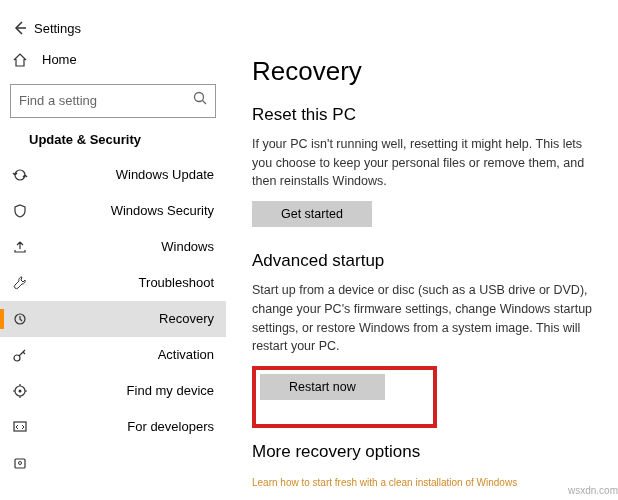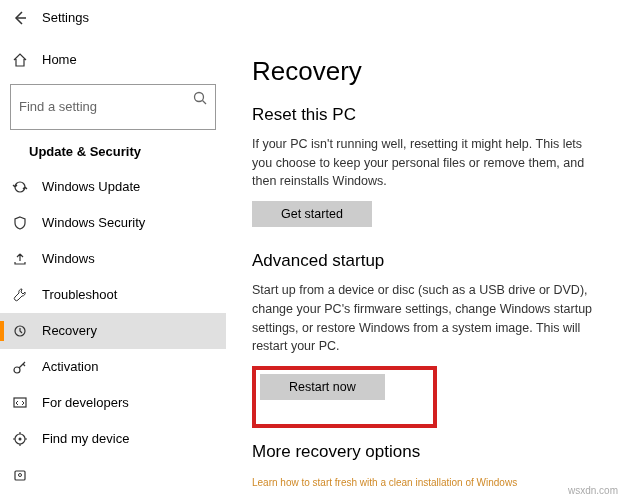--- a/index.html
+++ b/index.html
@@ -1,35 +1,35 @@
 <!DOCTYPE html>
 <html><head>
   <meta charset="utf-8">
   <style>
     * { margin: 0; padding: 0; box-sizing: border-box; font-family: "Segoe UI", sans-serif; }
     body { width: 618px; height: 500px; background: #fff; display: flex; flex-direction: column; overflow: hidden; }
     
-    .titlebar { height: 36px; display: flex; align-items: center; padding-left: 12px; gap: 14px; }
+    .titlebar { height: 36px; display: flex; align-items: flex-end; padding-left: 12px; gap: 6px; }
     .titlebar .back { cursor: pointer; }
     .titlebar .title { font-size: 13px; }
     
     .content { display: flex; flex: 1; }
     
     .sidebar { width: 226px; background: #fff; display: flex; flex-direction: column; padding: 8px 0 4px 0; }
     .home-row { display: flex; align-items: center; gap: 14px; padding: 8px 12px; cursor: pointer; }
     .home-row span.label { font-size: 13px; }
     
     .search-wrap { margin: 8px 10px 10px 10px; position: relative; }
-    .search-input { width: 100%; height: 46px; border: 1px solid #999; padding: 0 30px 0 8px; font-size: 13px; background: #fff; }
+    .search-input { width: 100%; height: 34px; border: 1px solid #999; padding: 0 30px 0 8px; font-size: 13px; background: #fff; }
     .search-input::placeholder { color: #666; }
     .search-icon { position: absolute; right: 8px; top: 6px; pointer-events: none; }
     
     .section-label { font-size: 13px; font-weight: 600; padding: 4px 12px 10px 12px; margin-left: 17px; }
     
-    .nav-item { display: flex; align-items: center; gap: 14px; padding: 10px 12px 10px 12px; cursor: pointer; position: relative; font-size: 13px; }
+    .nav-item { display: flex; align-items: center; gap: 14px; padding: 10px 12px 10px 12px; cursor: pointer; position: relative; font-size: 13px; justify-content: space-between; }
     .nav-item.active { background: #e0e0e0; }
     .nav-item.active::before { content: ""; position: absolute; left: 0; top: 8px; bottom: 8px; width: 4px; background: #ff8c00; }
     .nav-item .icon { width: 16px; height: 16px; display: flex; align-items: center; justify-content: center; }
     
     .main { flex: 1; padding: 20px 20px 10px 26px; overflow-y: auto; }
     .main h1 { font-size: 26px; font-weight: 300; margin-bottom: 18px; }
     .main h2 { font-size: 17px; font-weight: 400; margin-bottom: 10px; }
     .main p { font-size: 12.5px; color: #333; line-height: 1.5; margin-bottom: 10px; }
     .btn { display: inline-block; background: #ccc; border: none; padding: 6px 29px; font-size: 12.5px; cursor: pointer; margin-bottom: 24px; }
     
@@ -131,39 +131,39 @@
             <circle cx="5" cy="11" r="3" stroke="#333" stroke-width="1.2" fill="none"></circle>
             <path d="M7 9 L13 3 M11 5 L13 7" stroke="#333" stroke-width="1.2" fill="none"></path>
           </svg>
       </span>
       <span>Activation</span>
     </div>
 
     <div class="nav-item">
       <span class="icon">
         <svg width="16" height="16" viewBox="0 0 16 16">
-            <rect x="2" y="3" width="12" height="9" stroke="#333" stroke-width="1.2" fill="none"></rect>
-            <path d="M6 6 L4 8 L6 10 M10 6 L12 8 L10 10" stroke="#333" stroke-width="1" fill="none"></path>
-          </svg>
-      </span>
-      <span>For developers</span>
-    </div>
-
-    <div class="nav-item">
-      <span class="icon">
-        <svg width="16" height="16" viewBox="0 0 16 16">
             <circle cx="8" cy="8" r="5" stroke="#333" stroke-width="1.2" fill="none"></circle>
             <circle cx="8" cy="8" r="1.5" fill="#333"></circle>
             <line x1="8" y1="1" x2="8" y2="3" stroke="#333" stroke-width="1.2"></line>
             <line x1="8" y1="13" x2="8" y2="15" stroke="#333" stroke-width="1.2"></line>
             <line x1="1" y1="8" x2="3" y2="8" stroke="#333" stroke-width="1.2"></line>
             <line x1="13" y1="8" x2="15" y2="8" stroke="#333" stroke-width="1.2"></line>
           </svg>
       </span>
       <span>Find my device</span>
+    </div>
+
+    <div class="nav-item">
+      <span class="icon">
+        <svg width="16" height="16" viewBox="0 0 16 16">
+            <rect x="2" y="3" width="12" height="9" stroke="#333" stroke-width="1.2" fill="none"></rect>
+            <path d="M6 6 L4 8 L6 10 M10 6 L12 8 L10 10" stroke="#333" stroke-width="1" fill="none"></path>
+          </svg>
+      </span>
+      <span>For developers</span>
     </div>
 
     <div class="nav-item">
       <span class="icon">
         <svg width="16" height="16" viewBox="0 0 16 16">
             <rect x="3" y="4" width="10" height="9" rx="1" stroke="#333" stroke-width="1.2" fill="none"></rect>
             <circle cx="8" cy="8" r="1.5" stroke="#333" stroke-width="1" fill="none"></circle>
           </svg>
       </span>
     </div>

